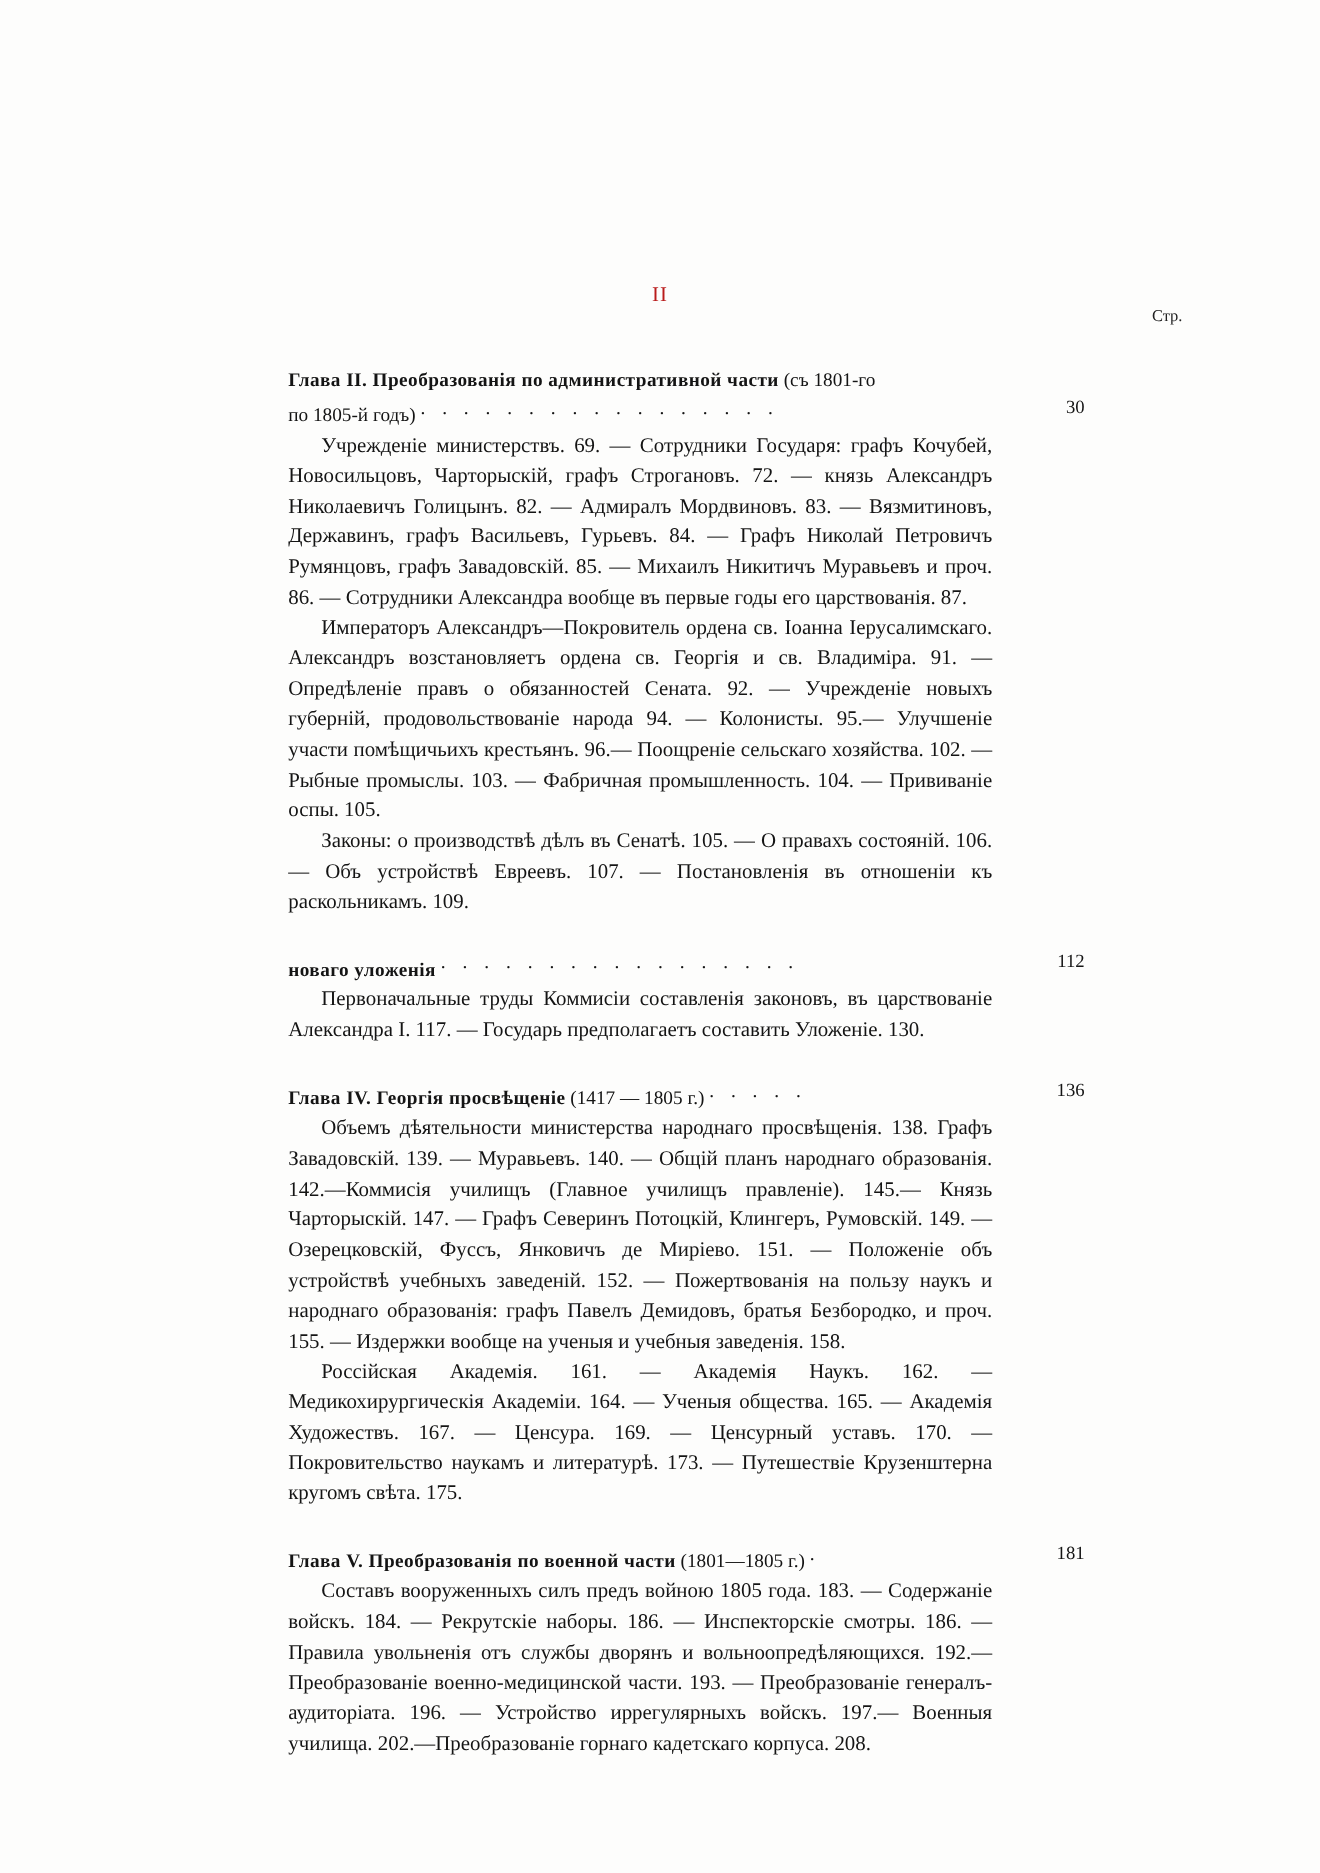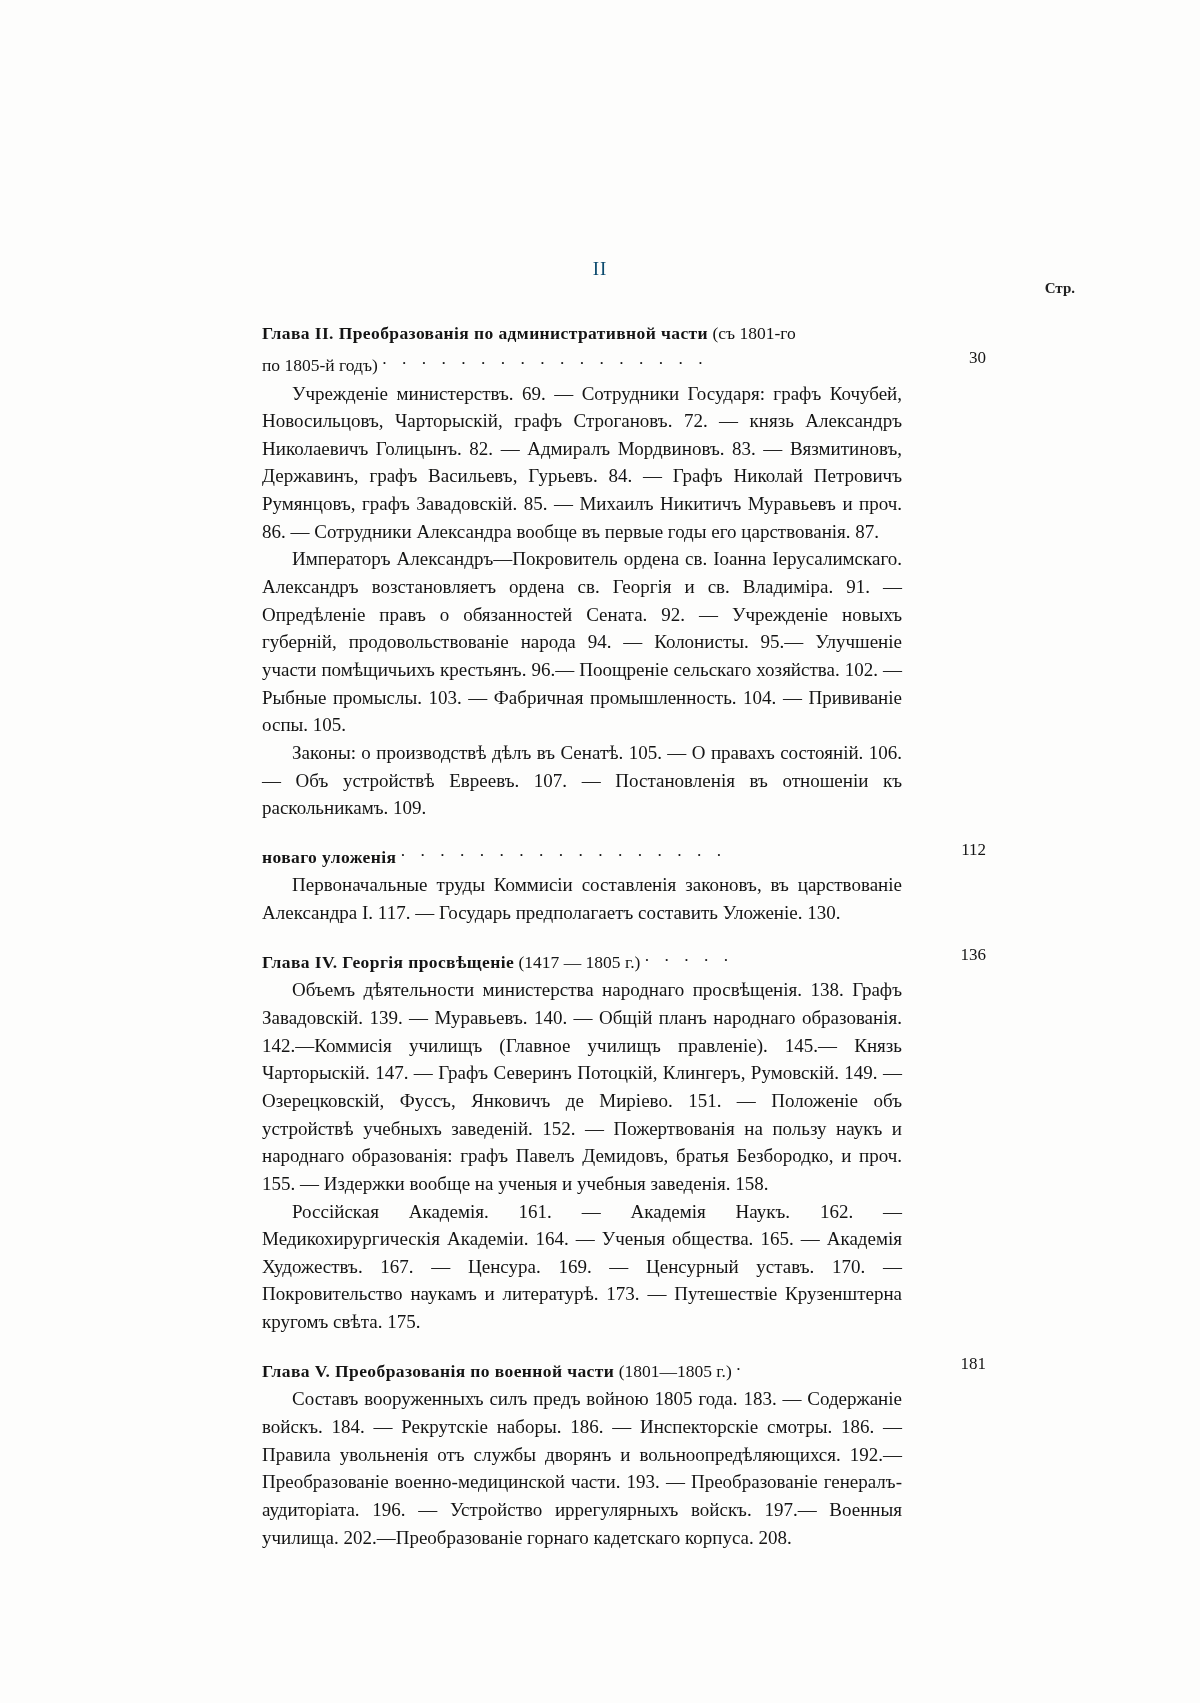--- a/index.html
+++ b/index.html
@@ -23,41 +23,40 @@
     background: #fdfdfc;
   }
   .page-number {
     position: absolute;
     top: 258px;
     left: 0;
     width: 1200px;
     text-align: center;
     font-size: 19px;
     letter-spacing: 1px;
-    color: #0c4a6e;
+    color: #b91c1c;
   }
   .col-head {
     position: absolute;
     top: 280px;
     left: 0;
     width: 1075px;
     text-align: right;
     font-size: 15px;
     color: #222;
-    font-weight: bold;
   }
   .content {
     position: absolute;
     left: 262px;
     top: 305px;
     width: 640px;
   }
   
   .chapter {
-    margin-top: 16px;
+    margin-top: 28px;
   }
   .chapter-line {
     font-size: 17.5px;
     line-height: 1.42;
     position: relative;
   }
   .ch-title {
     font-weight: bold;
     letter-spacing: 0.4px;
   }

